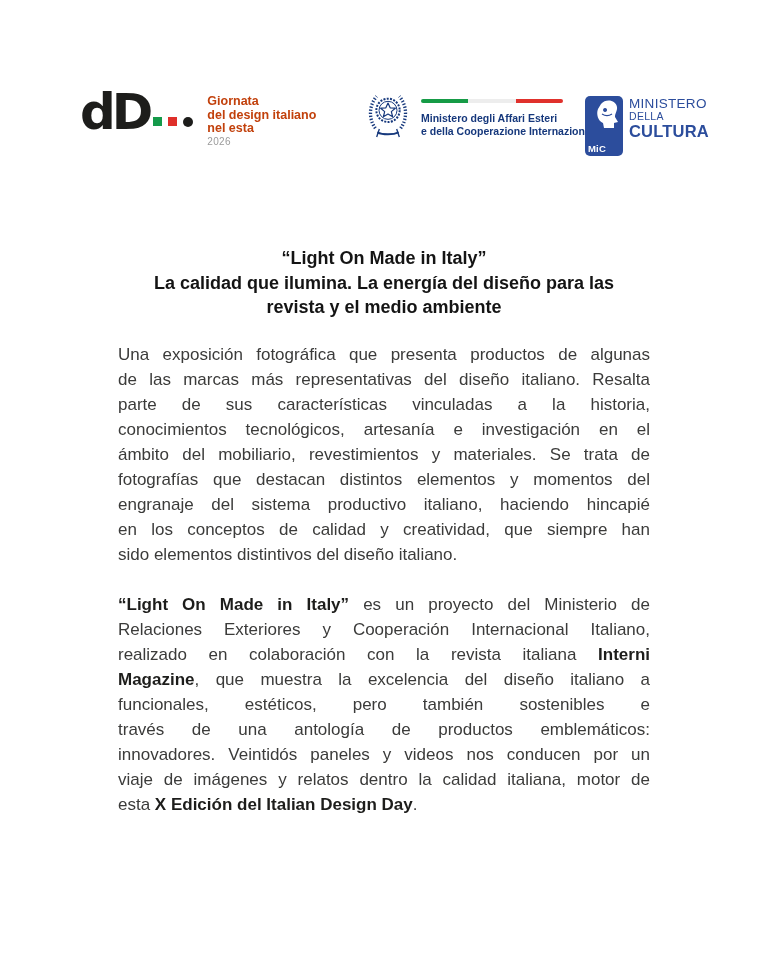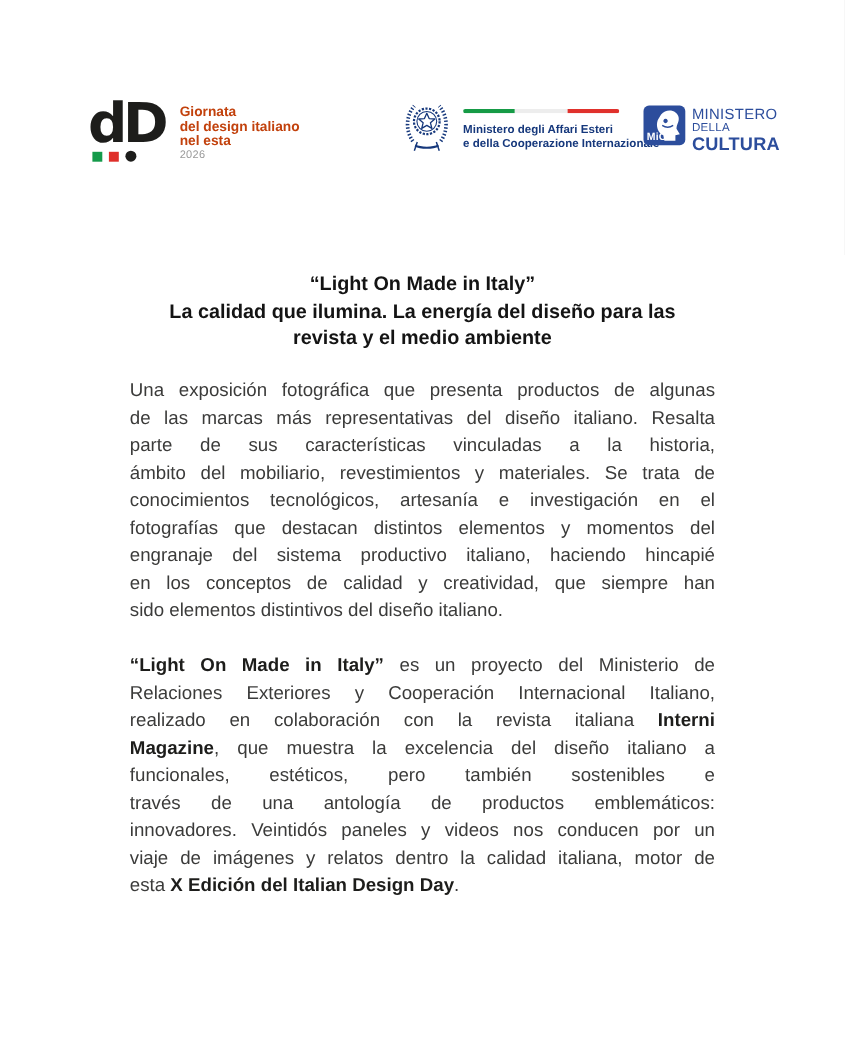--- a/index.html
+++ b/index.html
@@ -4,40 +4,40 @@
 <style>
   html,body{margin:0;padding:0;background:#e8e8e8;}
   .page{
     position:relative;width:768px;height:960px;margin:0 auto;
     background:#ffffff;overflow:hidden;
     font-family:"Liberation Sans",sans-serif;
   }
 
   
   .logo-giornata{position:absolute;left:80px;top:92px;display:flex;}
-  .dd-left{display:flex;flex-direction:column;}
+  .dd-left{display:flex;}
   .dd-monogram{
     font-family:"DejaVu Sans",sans-serif;font-weight:800;
     font-size:50px;line-height:40px;letter-spacing:-4px;color:#1d1d1b;
   }
   .dd-marks{display:flex;gap:6px;align-items:center;margin-top:5px;margin-left:4px;}
   .mark-sq{width:9px;height:9px;display:inline-block;}
   .mark-dot{width:10px;height:10px;border-radius:50%;display:inline-block;}
   .dd-textcol{margin-left:14px;padding-top:3px;}
   .dd-line{font-size:12.5px;font-weight:700;line-height:13.5px;color:#c2410c;}
   .dd-year{font-size:10px;color:#9b9b9b;margin-top:0;letter-spacing:.3px;}
 
   .logo-maeci{position:absolute;left:368px;top:88px;display:flex;}
   .maeci-right{margin-left:13px;padding-top:11px;}
   .tricolor{width:142px;height:4px;border-radius:2px;overflow:hidden;display:flex;}
   .tricolor span{flex:1;height:100%;}
   .maeci-text{margin-top:9px;font-size:10.5px;font-weight:700;color:#16387c;line-height:13px;}
 
   .logo-mic{position:absolute;left:585px;top:96px;display:flex;}
-  .mic-square{width:38px;height:36px;background:#2c4d9c;border-radius:5px;position:relative;flex:0 0 auto;}
+  .mic-square{width:38px;height:60px;background:#2c4d9c;border-radius:5px;position:relative;flex:0 0 auto;}
   .mic-label{position:absolute;left:3px;bottom:2px;color:#ffffff;font-size:9.5px;font-weight:700;letter-spacing:.2px;}
   .mic-head{position:absolute;top:2px;right:2px;}
   .mic-text{margin-left:6px;color:#2c4d9c;padding-top:1px;}
   .mic-l1{font-size:13.5px;line-height:14px;font-weight:500;letter-spacing:.3px;}
   .mic-l2{font-size:10.5px;line-height:11px;font-weight:500;letter-spacing:.3px;}
   .mic-l3{font-size:16.5px;line-height:18px;font-weight:800;letter-spacing:.2px;}
 
   
   .title{
     position:absolute;left:0;top:246px;width:768px;text-align:center;
@@ -122,22 +122,22 @@
     <div>“Light On Made in Italy”</div>
     <div>La calidad que ilumina. La energía del diseño para las</div>
     <div>revista y el medio ambiente</div>
   </div>
 
   <div class="content">
     <div class="paragraph">
         <div class="jline"><span>Una exposición fotográfica que presenta productos de algunas</span></div>
         <div class="jline"><span>de las marcas más representativas del diseño italiano. Resalta</span></div>
         <div class="jline"><span>parte de sus características vinculadas a la historia,</span></div>
+        <div class="jline"><span>conocimientos tecnológicos, artesanía e investigación en el</span></div>
         <div class="jline"><span>ámbito del mobiliario, revestimientos y materiales. Se trata de</span></div>
-        <div class="jline"><span>conocimientos tecnológicos, artesanía e investigación en el</span></div>
         <div class="jline"><span>fotografías que destacan distintos elementos y momentos del</span></div>
         <div class="jline"><span>engranaje del sistema productivo italiano, haciendo hincapié</span></div>
         <div class="jline"><span>en los conceptos de calidad y creatividad, que siempre han</span></div>
         <div class="jline jlast"><span>sido elementos distintivos del diseño italiano.</span></div>
       </div>
     <div class="paragraph">
         <div class="jline"><span class="bold">“Light On Made in Italy”</span><span> es un proyecto del Ministerio de</span></div>
         <div class="jline"><span>Relaciones Exteriores y Cooperación Internacional Italiano,</span></div>
         <div class="jline"><span>realizado en colaboración con la revista italiana </span><span class="bold">Interni</span></div>
         <div class="jline"><span class="bold">Magazine</span><span>, que muestra la excelencia del diseño italiano a</span></div>

